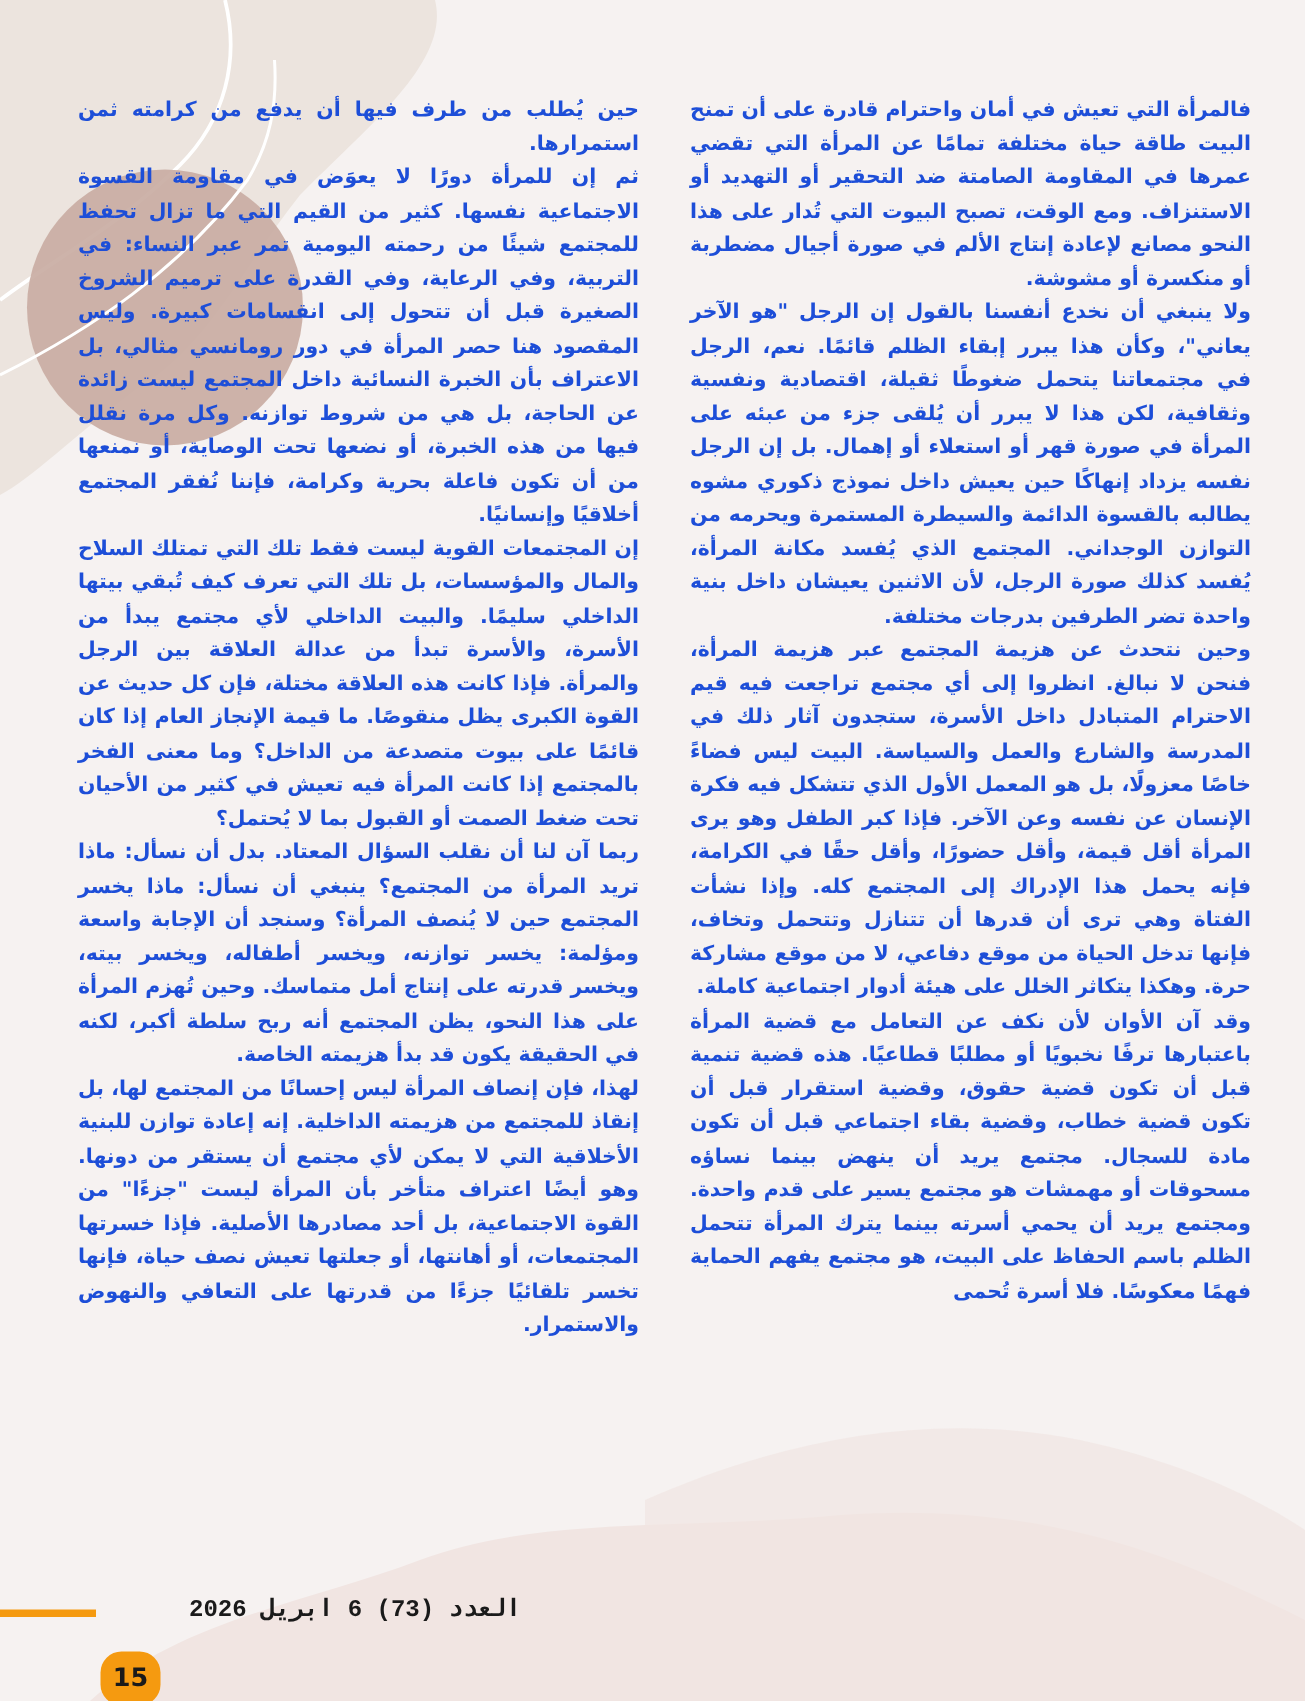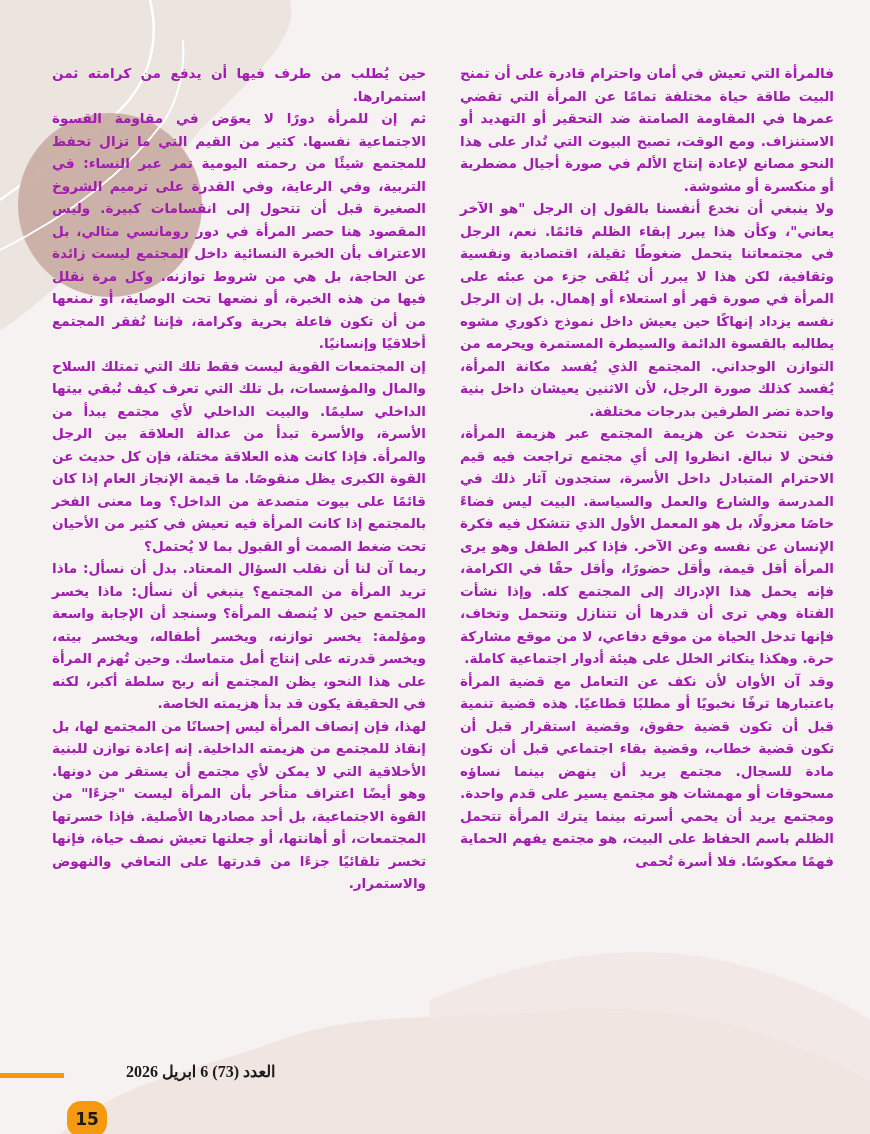--- a/index.html
+++ b/index.html
@@ -9,38 +9,38 @@
     font-family: "DejaVu Sans", sans-serif;
   }
   .bg-layer { position: absolute; inset: 0; pointer-events: none; }
   .page {
     position: absolute; left: 52px; top: 62px; width: 782px; height: 985px;
     display: flex; flex-direction: row; justify-content: space-between;
     direction: rtl;
   }
   .column {
     width: 374px; direction: rtl; text-align: justify;
-    font-size: 13.6px; line-height: 22.5px; font-weight: bold; color: #a21caf;
+    font-size: 13.6px; line-height: 22.5px; font-weight: bold; color: #1d4ed8;
   }
   .column p { margin: 0; text-align-last: right; }
   .footer {
     position: absolute; left: 0; top: 1055px; width: 870px; height: 40px;
   }
   .footer-line {
     position: absolute; left: 0; top: 18px; width: 64px; height: 5px; background: #f59a10;
   }
   .page-badge {
     position: absolute; left: 67px; top: 2px; width: 40px; height: 36px;
     background: #f59a10; border-radius: 14px;
     display: flex; align-items: center; justify-content: center;
     font-family: "DejaVu Sans", sans-serif; font-weight: bold; font-size: 17px; color: #1a1a1a; margin-top: 44px;
   }
   .issue-info {
     position: absolute; left: 126px; top: 7px; direction: rtl;
-    font-family: Liberation Serif, serif; font-size: 16px; color: #1a1a1a; font-weight: bold;
+    font-family: Liberation Mono, monospace; font-size: 16px; color: #1a1a1a; font-weight: bold;
     white-space: nowrap;
   }
 </style>
 </head>
 <body>
 
 <svg class="bg-layer" width="870" height="1134" viewBox="0 0 870 1134">
   <path d="M0,0 L290,0 C300,40 250,80 200,130 C160,180 140,230 90,260 C50,290 20,320 0,330 Z" fill="#ece4de"></path>
   <path d="M150,0 C160,40 150,80 120,110 C80,150 40,170 0,200" fill="none" stroke="#ffffff" stroke-width="2.5"></path>
   <path d="M150,0 C130,60 100,130 90,200" fill="none" stroke="#ffffff" stroke-width="0"></path>

